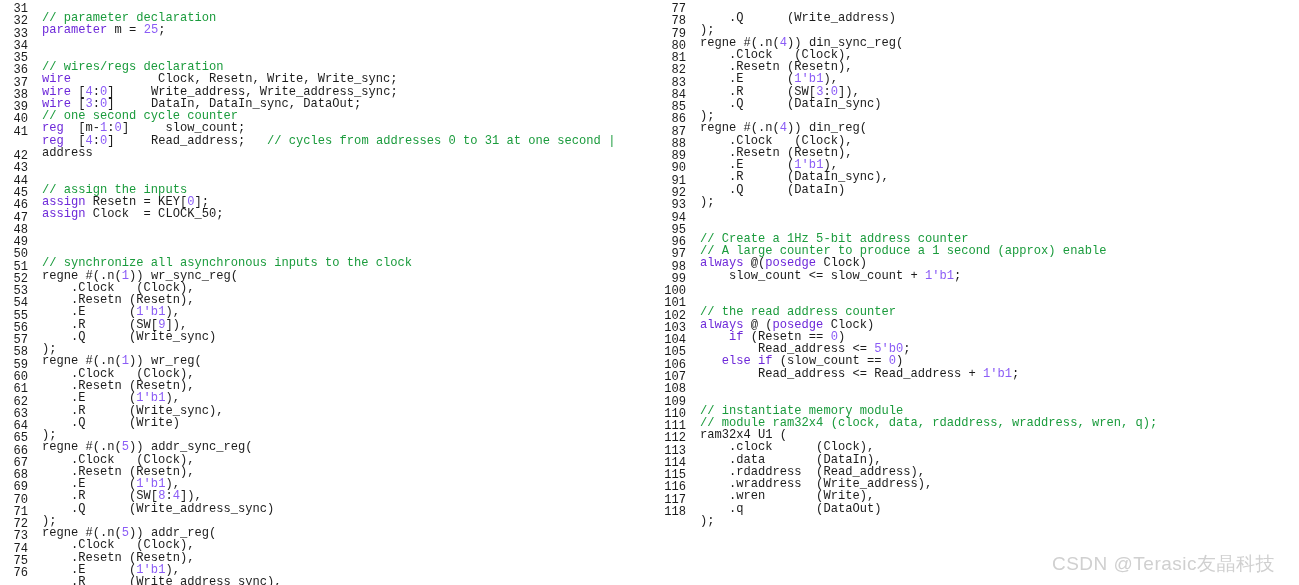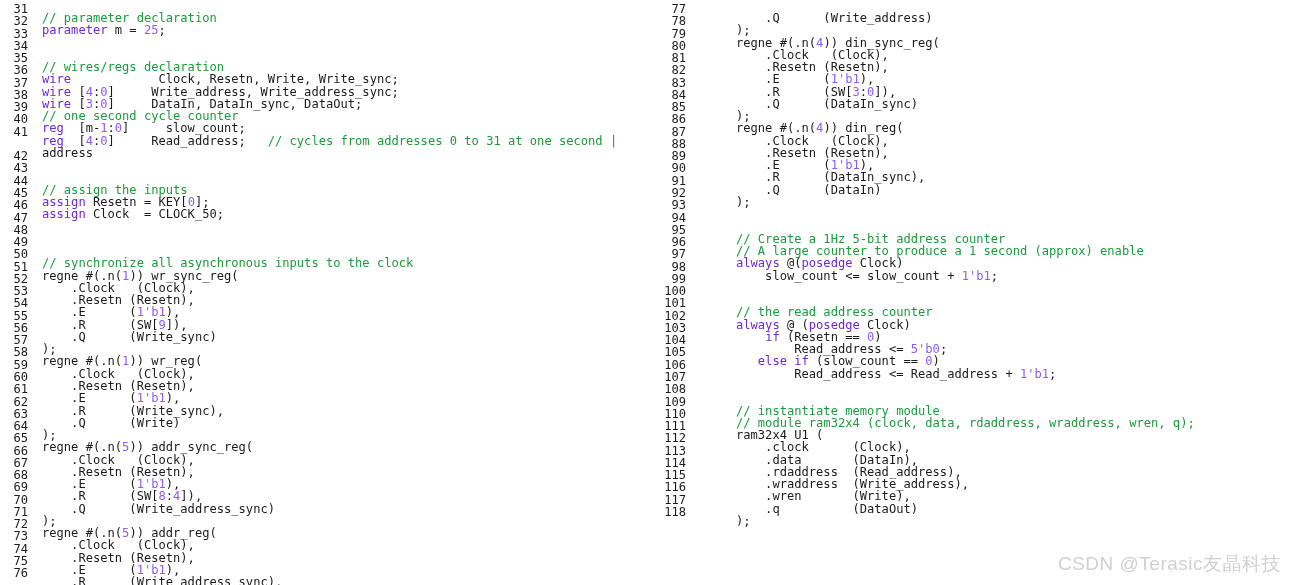--- a/index.html
+++ b/index.html
@@ -19,39 +19,40 @@
     height: 585px;
     background: #ffffff;
   }
   .column {
     position: absolute;
     top: 0;
     height: 585px;
     display: flex;
     flex-direction: row;
     align-items: flex-start;
+    font-family: Liberation Mono, monospace;
   }
   #col-left  { left: 0px;   width: 650px; }
   #col-right { left: 650px; width: 649px; }
 
   .gutter {
     flex: 0 0 auto;
     text-align: right;
     color: #1b1b1b;
     font-size: 12.1px;
     line-height: 12.28px;
     padding-top: 3px;
     user-select: none;
     white-space: pre;
   }
   #col-left .gutter  { width: 28px; }
   #col-right .gutter { width: 36px; margin-left: 650px; }
 
   
-  #col-right { left: 0px; width: 1299px; gap: 36px; }
+  #col-right { left: 0px; width: 1299px; }
   #col-right .gutter { margin-left: 652px; width: 34px; }
 
   .code {
     flex: 1 1 auto;
     padding-top: 12px;
     padding-left: 14px;
     font-size: 12.1px;
     line-height: 12.28px;
     white-space: pre;
     color: #1b1b1b;
@@ -61,21 +62,21 @@
   .code .cl   { display: block; height: 12.28px; }
 
   .kw  { color: #6d28d9; }
   .num { color: #8b5cf6; }
   .cm  { color: #1a9b3c; }
   .pl  { color: #1b1b1b; }
   .cursorbar { color: #1a9b3c; }
 
   #watermark {
     position: absolute;
-    right: 18px;
+    right: 24px;
     bottom: 8px;
     font-family: "Liberation Sans", "DejaVu Sans", sans-serif;
     font-size: 19px;
     color: #d0d0d0;
     letter-spacing: 0.5px;
     white-space: nowrap;
     user-select: none;
     margin-left: 23px;
   }
 </style>

